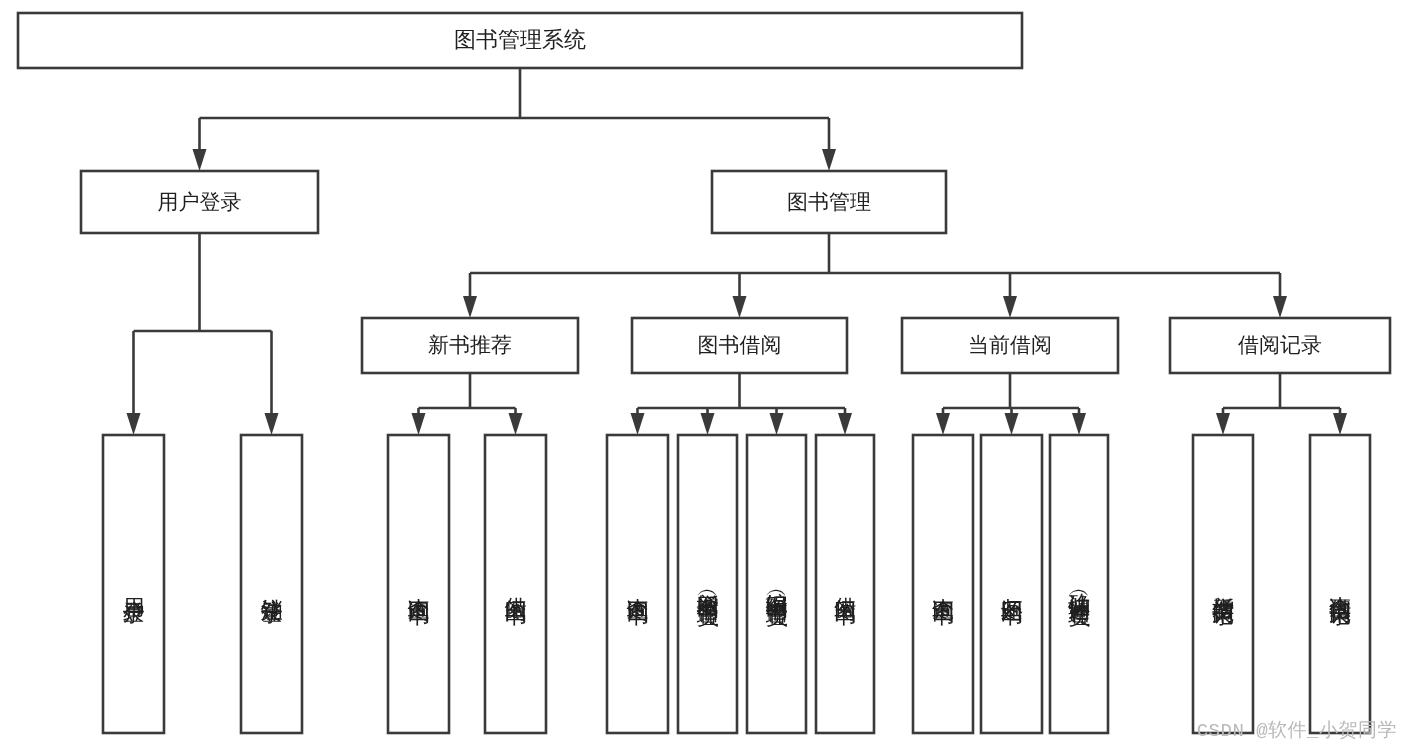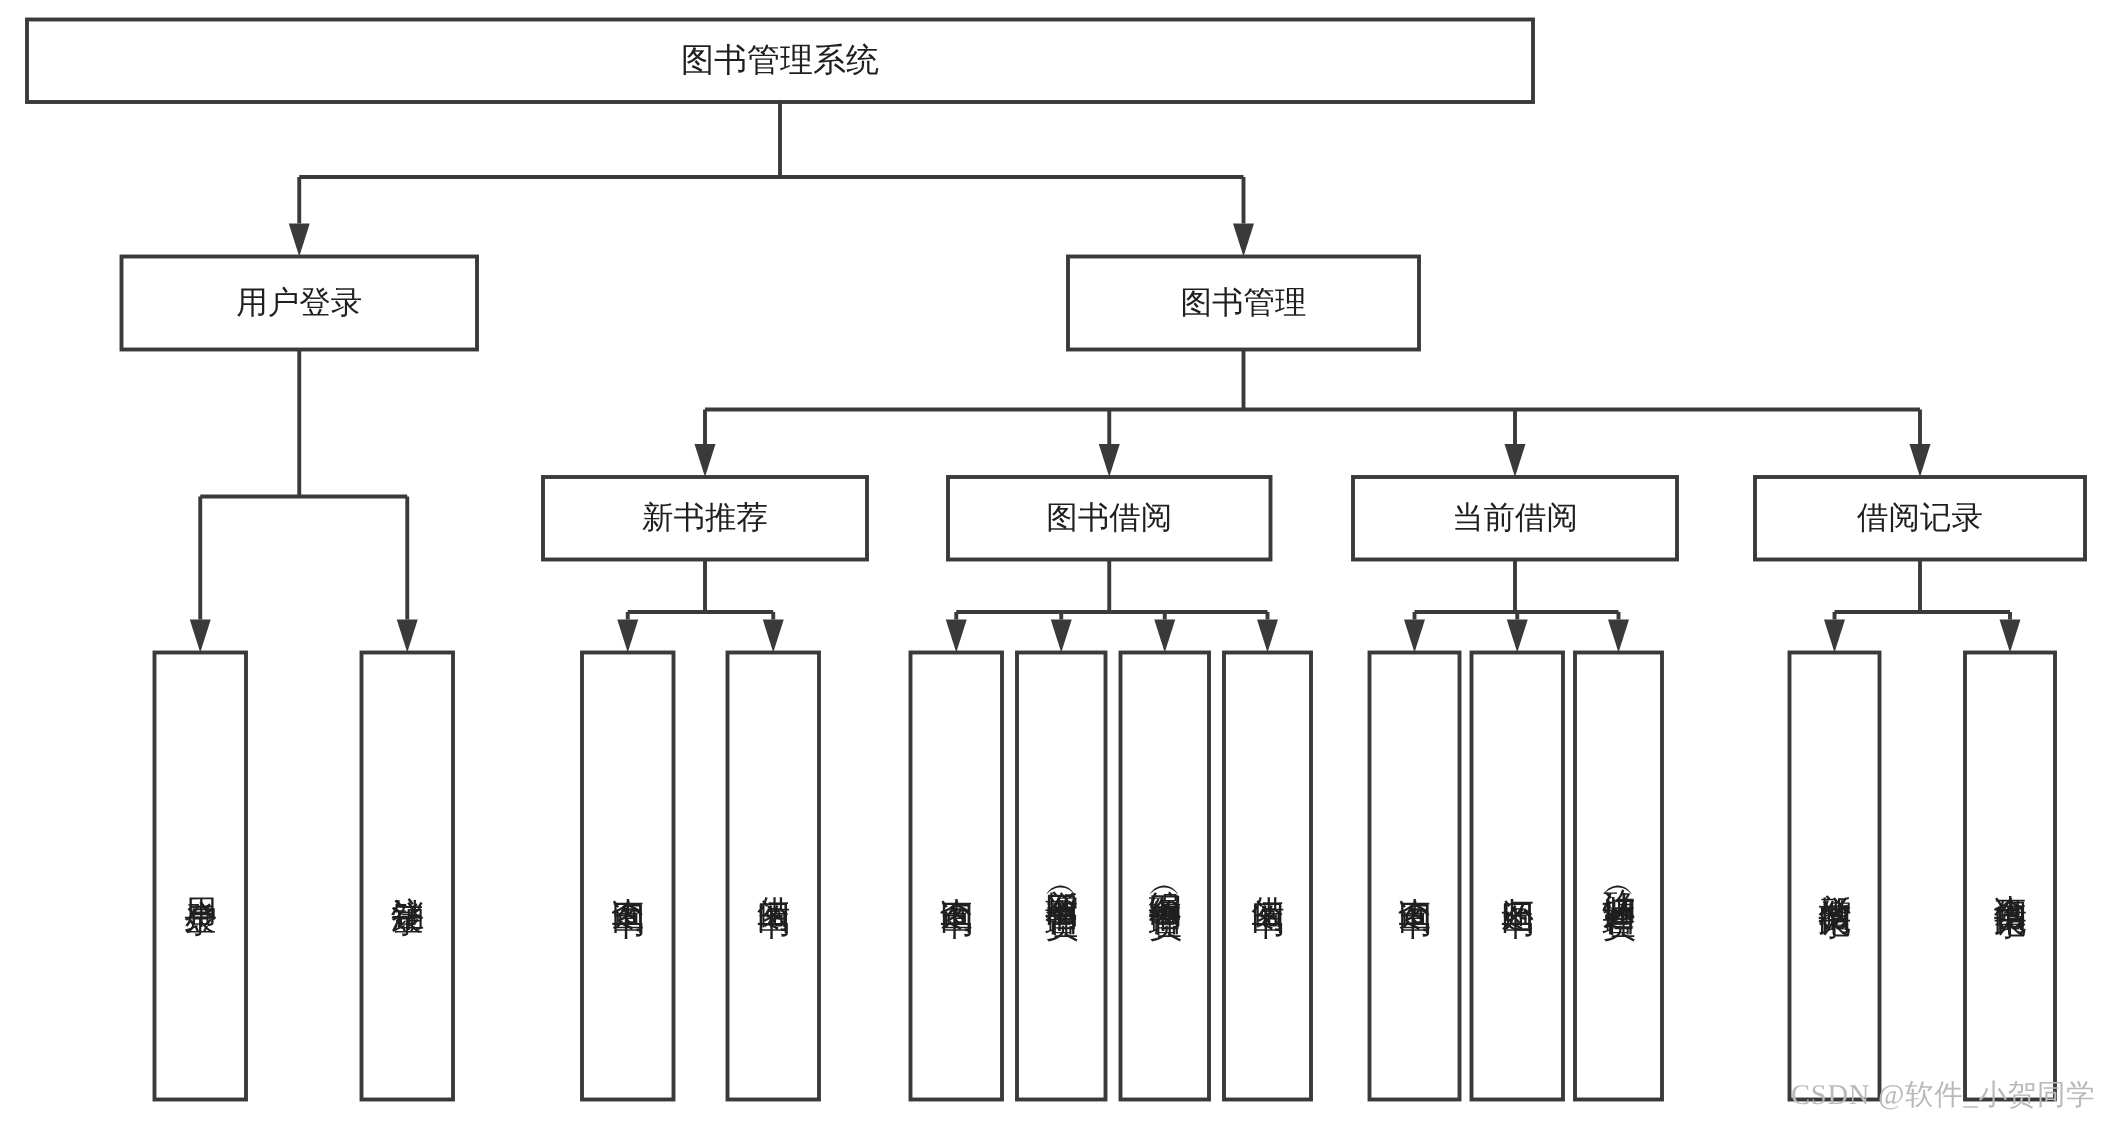--- a/index.html
+++ b/index.html
@@ -70,21 +70,21 @@
     font-size: 22px;
     line-height: 1.12;
     letter-spacing: 2px;
     color: #1f1f1f;
     white-space: nowrap;
   }
   .watermark {
     position: absolute;
     right: 8px;
     bottom: 4px;
-    font-family: Liberation Serif, serif;
+    font-family: Liberation Mono, monospace;
     font-size: 19px;
     color: #b9b9b9;
     white-space: nowrap;
     letter-spacing: 0.5px;
   }
 </style>
 </head>
 <body>
 
 <div id="diagram-root">

